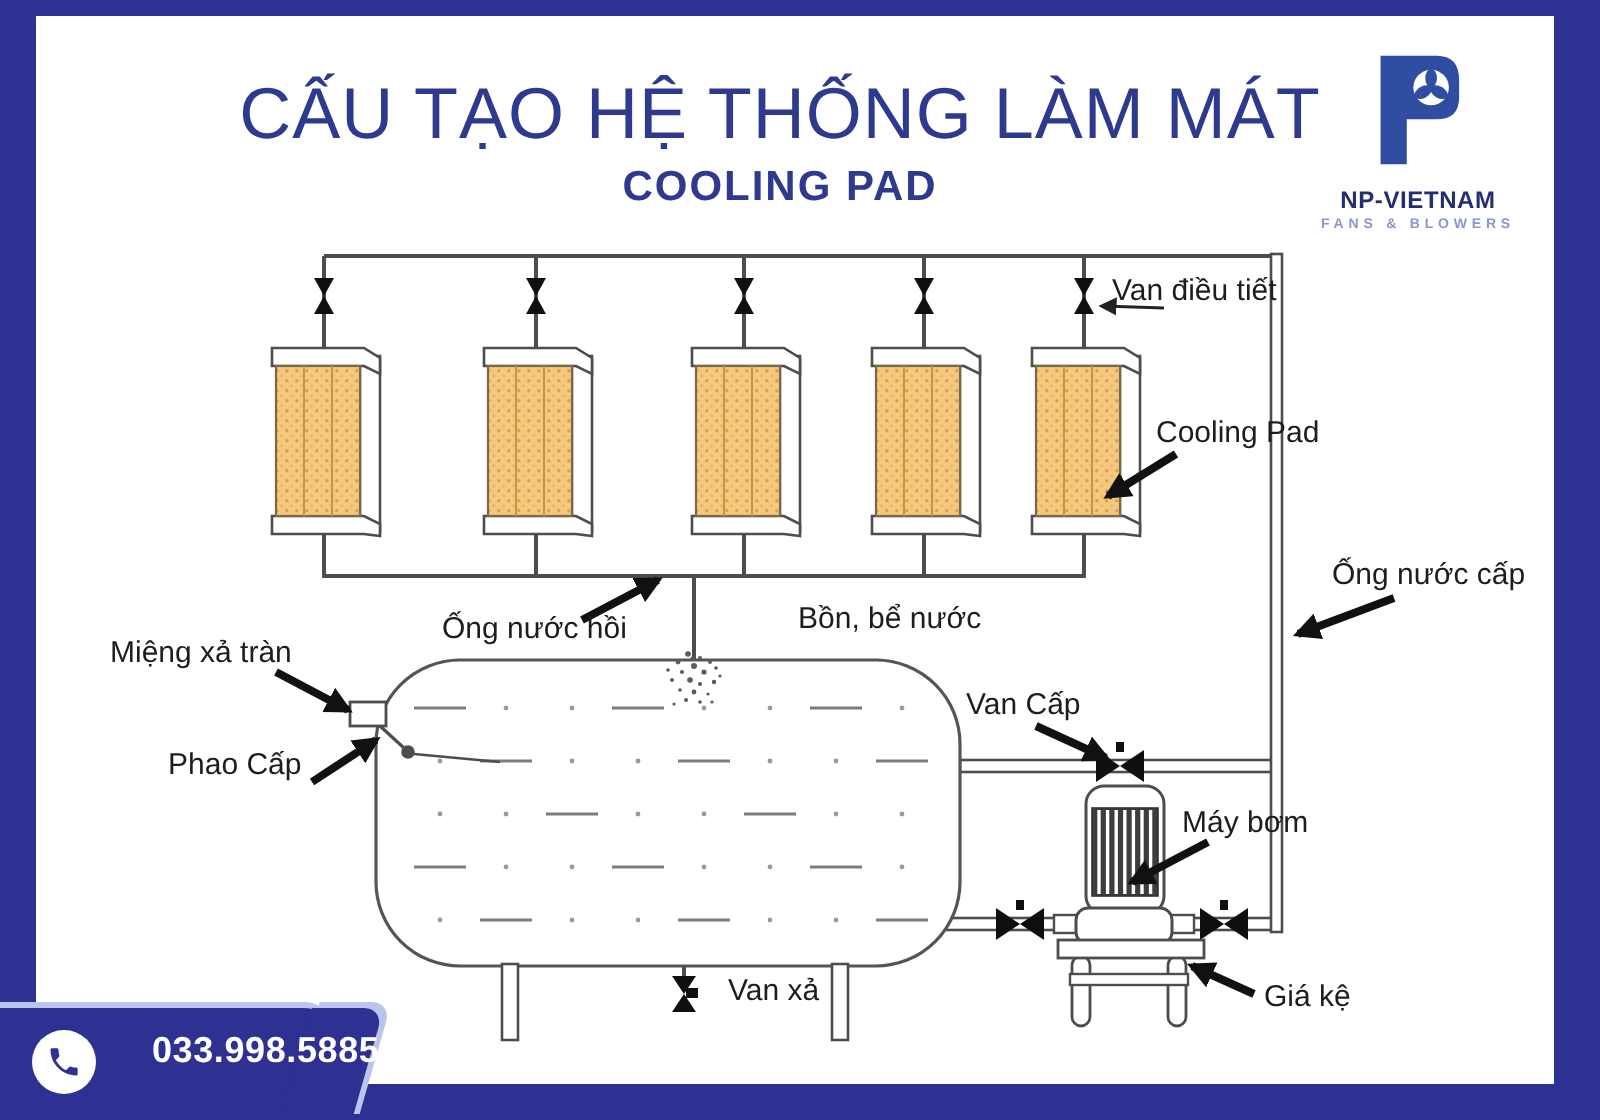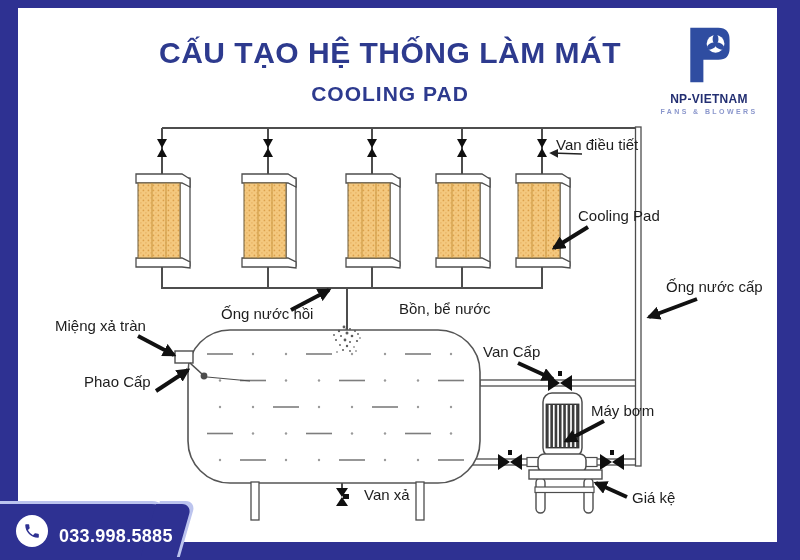--- a/index.html
+++ b/index.html
@@ -9,36 +9,36 @@
   html,body{margin:0;padding:0;}
   body{width:800px;height:560px;font-family:"Liberation Sans","DejaVu Sans",sans-serif;}
   #page{position:relative;width:800px;height:560px;background:#fff;overflow:hidden;}
   .frame{position:absolute;background:var(--navy);z-index:5;}
   #frame-top{left:0;top:0;width:800px;height:8px;}
   #frame-left{left:0;top:0;width:18px;height:560px;}
   #frame-right{left:777px;top:0;width:23px;height:560px;}
   #frame-bottom{left:0;top:542px;width:800px;height:18px;}
 
   #title{position:absolute;left:110px;top:36px;width:560px;text-align:center;
-    font-size:30px;font-weight:700;color:var(--title-navy);letter-spacing:.5px;z-index:2;}
+    font-size:36px;font-weight:400;color:var(--title-navy);letter-spacing:.5px;z-index:2;}
   #subtitle{position:absolute;left:110px;top:82px;width:560px;text-align:center;
     font-size:21px;font-weight:800;color:var(--title-navy);letter-spacing:1px;z-index:2;}
 
   #logo{position:absolute;left:648px;top:26px;width:122px;text-align:center;z-index:2;}
   #logo .name{font-size:12px;font-weight:800;color:var(--logo-dark);letter-spacing:.3px;margin-top:4px;}
   #logo .tagline{font-size:7px;font-weight:700;color:var(--logo-light);letter-spacing:2.4px;margin-top:2px;}
 
   #diagram{position:absolute;left:0;top:0;z-index:3;}
   #diagram text{font-family:"Liberation Sans","DejaVu Sans",sans-serif;font-size:15px;fill:var(--label);}
 
   #phone-banner{position:absolute;left:0;top:504px;width:168px;height:56px;background:var(--navy);
     border-top-right-radius:16px;z-index:6;box-shadow:0 -3px 0 0 #bcc4ee;}
   #phone-banner::after{content:'';position:absolute;top:0;right:-16px;width:36px;height:100%;
     background:var(--navy);transform:skewX(-16deg);border-top-right-radius:10px;box-shadow:3px -3px 0 0 #bcc4ee;}
-  .banner-inner{position:relative;display:flex;align-items:flex-end;gap:11px;padding:11px 0 0 16px;z-index:7;}
+  .banner-inner{position:relative;display:flex;align-items:flex-start;gap:28px;padding:11px 0 0 16px;z-index:7;}
   .phone-circle{width:32px;height:32px;border-radius:50%;background:#fff;display:flex;align-items:center;justify-content:center;flex:0 0 32px;}
   .phone-number{color:#fff;font-size:18px;font-weight:700;letter-spacing:.3px;}
 </style>
 </head>
 <body>
 
 <div id="page">
 
   <div id="title">CẤU TẠO HỆ THỐNG LÀM MÁT</div>
   <div id="subtitle">COOLING PAD</div>

